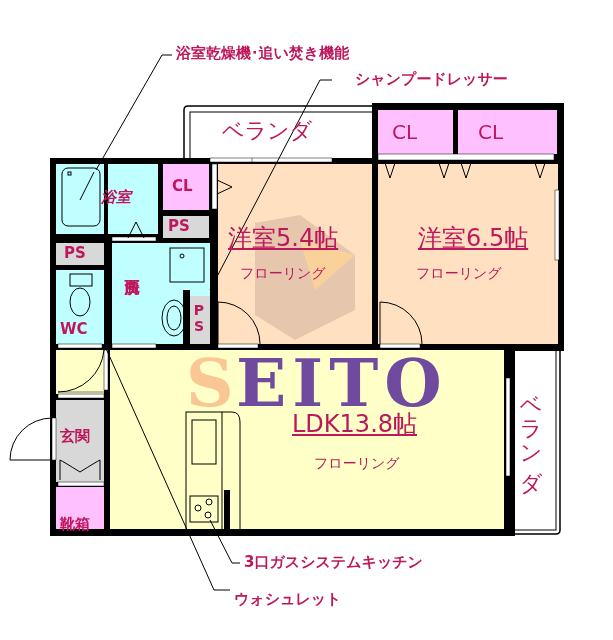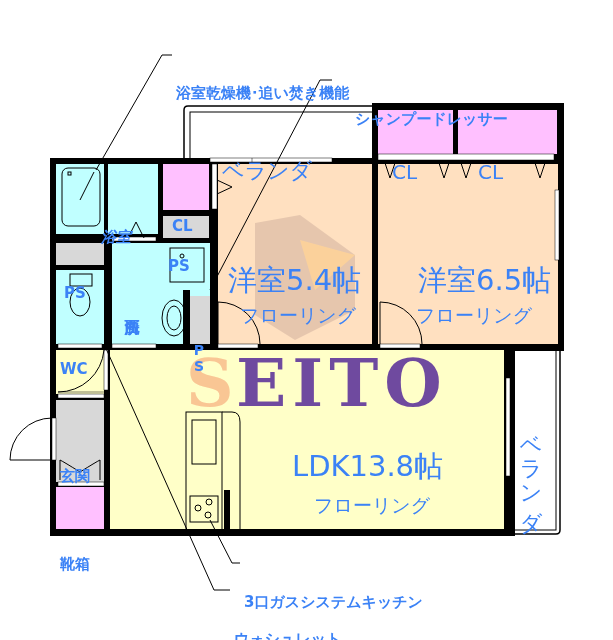--- a/index.html
+++ b/index.html
@@ -1,22 +1,22 @@
 <!DOCTYPE html>
 <html><head>
 <meta charset="utf-8">
 <style>
   html, body { margin:0; padding:0; background:#ffffff; }
   body { width:613px; height:640px; position:relative; overflow:hidden;
          font-family:"DejaVu Sans", "Liberation Sans", sans-serif; }
   #plan { position:absolute; left:0; top:0; width:613px; height:640px; }
-  .lbl { position:absolute; color:#3b82f6; white-space:nowrap; line-height:1;margin-top:40px; }
+  .lbl { position:absolute; color:#be185d; white-space:nowrap; line-height:1; }
   .callout { font-weight:bold; font-size:15px; letter-spacing:0px; }
-  .room-big { font-size:29px; }
-  .floor { font-size:19px; }
+  .room-big { font-size:24px;text-decoration:underline; }
+  .floor { font-size:14px; }
   .small { font-size:15px; font-weight:bold; }
   .cl { font-size:20px; }
   .vert { writing-mode:vertical-rl; text-orientation:upright; }
   .wm { position:absolute; font-family:"DejaVu Serif","Liberation Serif",serif;
         font-size:66px; font-weight:bold; line-height:1; letter-spacing:6px; }
 </style>
 </head>
 <body>
 
 <svg id="plan" viewBox="0 0 613 640" xmlns="http://www.w3.org/2000/svg">

